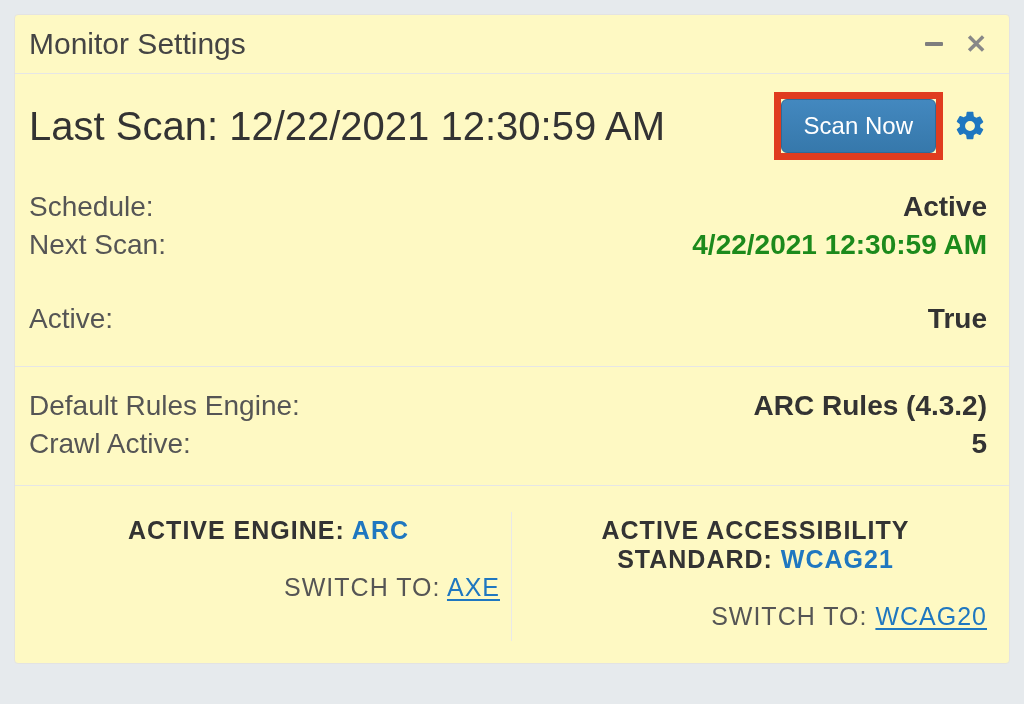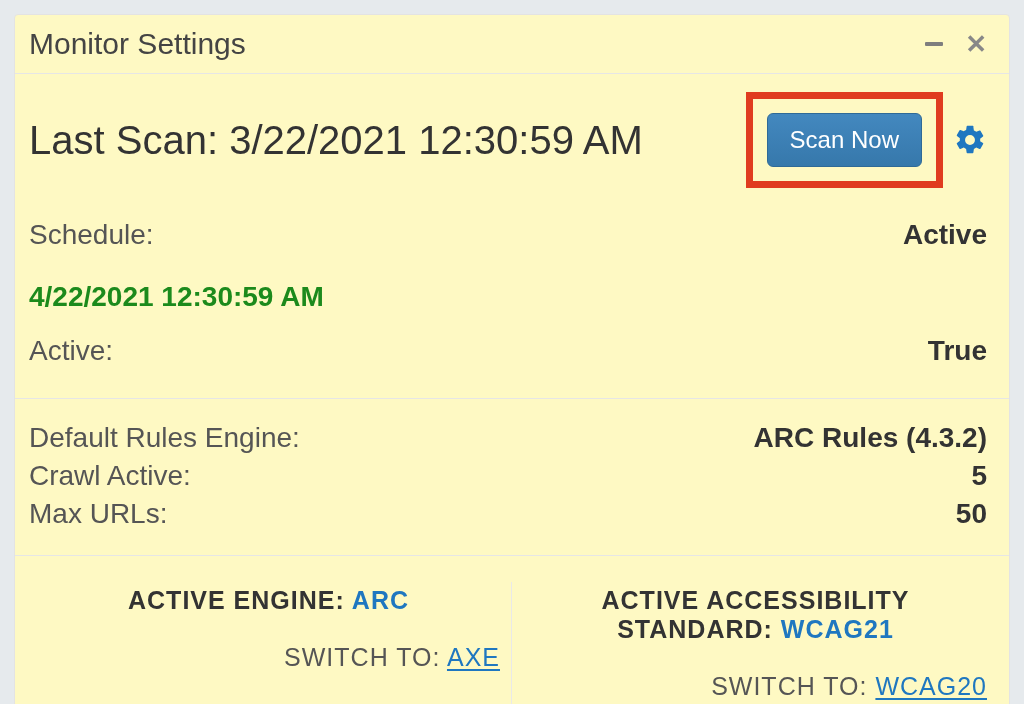--- a/index.html
+++ b/index.html
@@ -58,21 +58,21 @@
     font-weight: 400;
     color: #333;
   }
   .scan-actions {
     display: flex;
     align-items: center;
     gap: 10px;
   }
   .highlight-box {
     border: 7px solid #e03c1f;
-    padding: 14px;
+    padding: 0;
     display: inline-flex;
   }
   .scan-btn {
     background: #3d7fb5;
     background: linear-gradient(#4388bf, #3678ab);
     color: #fff;
     border: 1px solid #2f6a97;
     border-radius: 6px;
     font-size: 24px;
     padding: 12px 22px;
@@ -84,22 +84,22 @@
   }
   .info-row {
     display: flex;
     justify-content: space-between;
     font-size: 28px;
     padding: 3px 0;
     color: #555;
   }
   .info-row .label { font-weight: 400; }
   .info-row .value { font-weight: 700; color: #333; }
-  .info-row.gap-top { margin-top: 16px; }
-  .value.green { color: #1c8a1c; margin-top: 24px; }
+  .info-row.gap-top { margin-top: 36px; }
+  .value.green { color: #1c8a1c; }
   .divider {
     height: 1px;
     background: #e6e6e6;
   }
   .two-col {
     display: flex;
     padding: 30px 10px 32px 10px;
   }
   .col {
     flex: 1;
@@ -150,62 +150,59 @@
     <div class="panel-title">Monitor Settings</div>
     <div class="panel-controls">
       <div class="minimize-icon"></div>
       <div class="close-icon">✕</div>
     </div>
   </div>
 
   <div class="last-scan-row">
     <div class="last-scan-text">
       <span>Last Scan:</span>
-      <span>3/22/2021 12:30:59 AM</span>
+      <span>12/22/2021 12:30:59 AM</span>
     </div>
     <div class="scan-actions">
       <div class="highlight-box">
         <button class="scan-btn">Scan Now</button>
       </div>
       <span class="gear-icon">
         <svg width="34" height="34" viewBox="0 0 24 24" fill="#1f77c0">
           <path d="M19.14,12.94a7.14,7.14,0,0,0,.05-.94,7.14,7.14,0,0,0-.05-.94l2.03-1.58a.5.5,0,0,0,.12-.64l-1.92-3.32a.5.5,0,0,0-.61-.22l-2.39.96a7.03,7.03,0,0,0-1.62-.94l-.36-2.54A.5.5,0,0,0,13.9,2h-3.8a.5.5,0,0,0-.49.42L9.25,4.96a7.03,7.03,0,0,0-1.62.94l-2.39-.96a.5.5,0,0,0-.61.22L2.71,8.48a.5.5,0,0,0,.12.64l2.03,1.58a7.14,7.14,0,0,0-.05.94,7.14,7.14,0,0,0,.05.94L2.83,14.16a.5.5,0,0,0-.12.64l1.92,3.32a.5.5,0,0,0,.61.22l2.39-.96a7.03,7.03,0,0,0,1.62.94l.36,2.54a.5.5,0,0,0,.49.42h3.8a.5.5,0,0,0,.49-.42l.36-2.54a7.03,7.03,0,0,0,1.62-.94l2.39.96a.5.5,0,0,0,.61-.22l1.92-3.32a.5.5,0,0,0-.12-.64ZM12,15.5A3.5,3.5,0,1,1,15.5,12,3.5,3.5,0,0,1,12,15.5Z"></path>
         </svg>
       </span>
     </div>
   </div>
 
   <div class="info-block">
     <div class="info-row">
       <span class="label">Schedule:</span>
       <span class="value">Active</span>
     </div>
     <div class="info-row">
+      <span class="label">Next Scan:</span>
       <span class="value green">4/22/2021 12:30:59 AM</span>
     </div>
     <div class="info-row gap-top">
       <span class="label">Active:</span>
       <span class="value">True</span>
     </div>
   </div>
 
   <div class="divider"></div>
 
   <div class="info-block" style="padding-top:20px; padding-bottom:22px;">
     <div class="info-row">
       <span class="label">Default Rules Engine:</span>
       <span class="value" style="font-weight:700;">ARC Rules (4.3.2)</span>
     </div>
     <div class="info-row">
       <span class="label">Crawl Active:</span>
       <span class="value">5</span>
-    </div>
-    <div class="info-row">
-      <span class="label">Max URLs:</span>
-      <span class="value">50</span>
     </div>
   </div>
 
   <div class="divider"></div>
 
   <div class="two-col">
     <div class="col">
       <div class="col-title">
         <span>ACTIVE ENGINE: </span><span class="val-link">ARC</span>
       </div>

